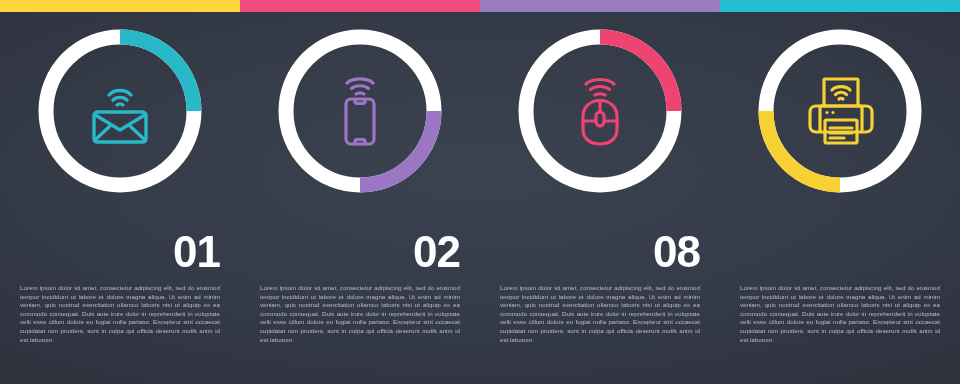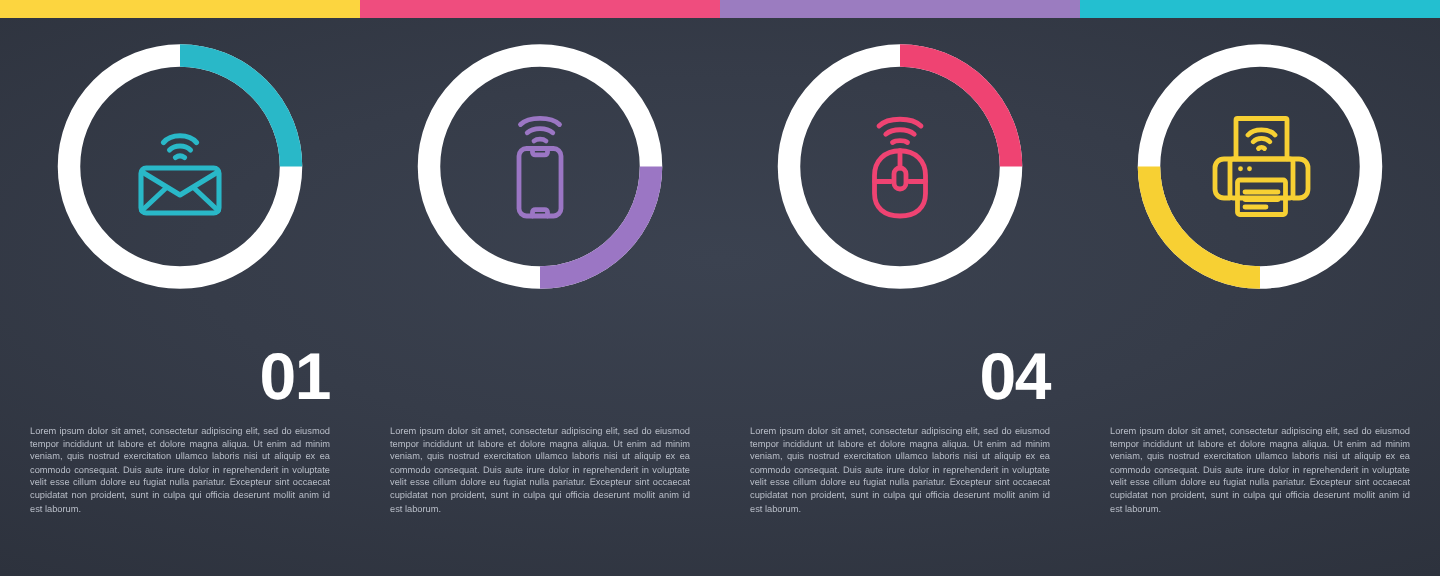--- a/index.html
+++ b/index.html
@@ -140,20 +140,21 @@
           <svg width="60" height="74" viewBox="0 0 60 74" fill="none" stroke="#9b76c4" stroke-width="3.2" stroke-linecap="round" stroke-linejoin="round">
             <path d="M17 9 C22.5 3.5, 37.5 3.5, 43 9"></path>
             <path d="M21.5 14.5 C25.5 10.8, 34.5 10.8, 38.5 14.5"></path>
             <path d="M26 20 C28 18.4, 32 18.4, 34 20"></path>
             <rect x="16" y="25" width="28" height="45" rx="5"></rect>
             <path d="M25 25 L25 27.5 C25 28.6 25.8 29.3 26.8 29.3 L33.2 29.3 C34.2 29.3 35 28.6 35 27.5 L35 25"></path>
             <path d="M25 70 L25 67.5 C25 66.4 25.8 65.7 26.8 65.7 L33.2 65.7 C34.2 65.7 35 66.4 35 67.5 L35 70"></path>
           </svg>
         </div>
       </div>
+      <div class="num">02</div>
       <div class="copy">Lorem ipsum dolor sit amet, consectetur adipiscing elit, sed do eiusmod tempor incididunt ut labore et dolore magna aliqua. Ut enim ad minim veniam, quis nostrud exercitation ullamco laboris nisi ut aliquip ex ea commodo consequat. Duis aute irure dolor in reprehenderit in voluptate velit esse cillum dolore eu fugiat nulla pariatur. Excepteur sint occaecat cupidatat non proident, sunt in culpa qui officia deserunt mollit anim id est laborum.</div>
     </div>
 
     <div class="col">
       <div class="donut-wrap">
         <svg class="donut-svg" viewBox="0 0 178 178">
           <circle class="track" cx="89" cy="89" r="74" fill="none" stroke-width="15" stroke="#ffffff"></circle>
           <path class="arc" fill="none" stroke-width="15" stroke-linecap="butt" stroke="#ef4372" d="M 163.00 89.00 A 74 74 0 0 0 89.00 15.00"></path>
         </svg>
         <div class="icon-holder">
@@ -162,21 +163,21 @@
             <path d="M20.5 15.5 C25 11.5, 35 11.5, 39.5 15.5"></path>
             <path d="M25 21 C27.2 19.3, 32.8 19.3, 35 21"></path>
             <path d="M30 26.5 C19.5 26.5 13 33.5 13 43 L13 55 C13 64.5 19.5 70 30 70 C40.5 70 47 64.5 47 55 L47 43 C47 33.5 40.5 26.5 30 26.5 Z"></path>
             <path d="M13 47 L24 47"></path>
             <path d="M36 47 L47 47"></path>
             <path d="M30 26.5 L30 38"></path>
             <rect x="26" y="38" width="8" height="14" rx="4"></rect>
           </svg>
         </div>
       </div>
-      <div class="num">04</div>
+      <div class="num">08</div>
       <div class="copy">Lorem ipsum dolor sit amet, consectetur adipiscing elit, sed do eiusmod tempor incididunt ut labore et dolore magna aliqua. Ut enim ad minim veniam, quis nostrud exercitation ullamco laboris nisi ut aliquip ex ea commodo consequat. Duis aute irure dolor in reprehenderit in voluptate velit esse cillum dolore eu fugiat nulla pariatur. Excepteur sint occaecat cupidatat non proident, sunt in culpa qui officia deserunt mollit anim id est laborum.</div>
     </div>
 
     <div class="col">
       <div class="donut-wrap">
         <svg class="donut-svg" viewBox="0 0 178 178">
           <circle class="track" cx="89" cy="89" r="74" fill="none" stroke-width="15" stroke="#ffffff"></circle>
           <path class="arc" fill="none" stroke-width="15" stroke-linecap="butt" stroke="#f7d033" d="M 15.00 89.00 A 74 74 0 0 0 89.00 163.00"></path>
         </svg>
         <div class="icon-holder">

